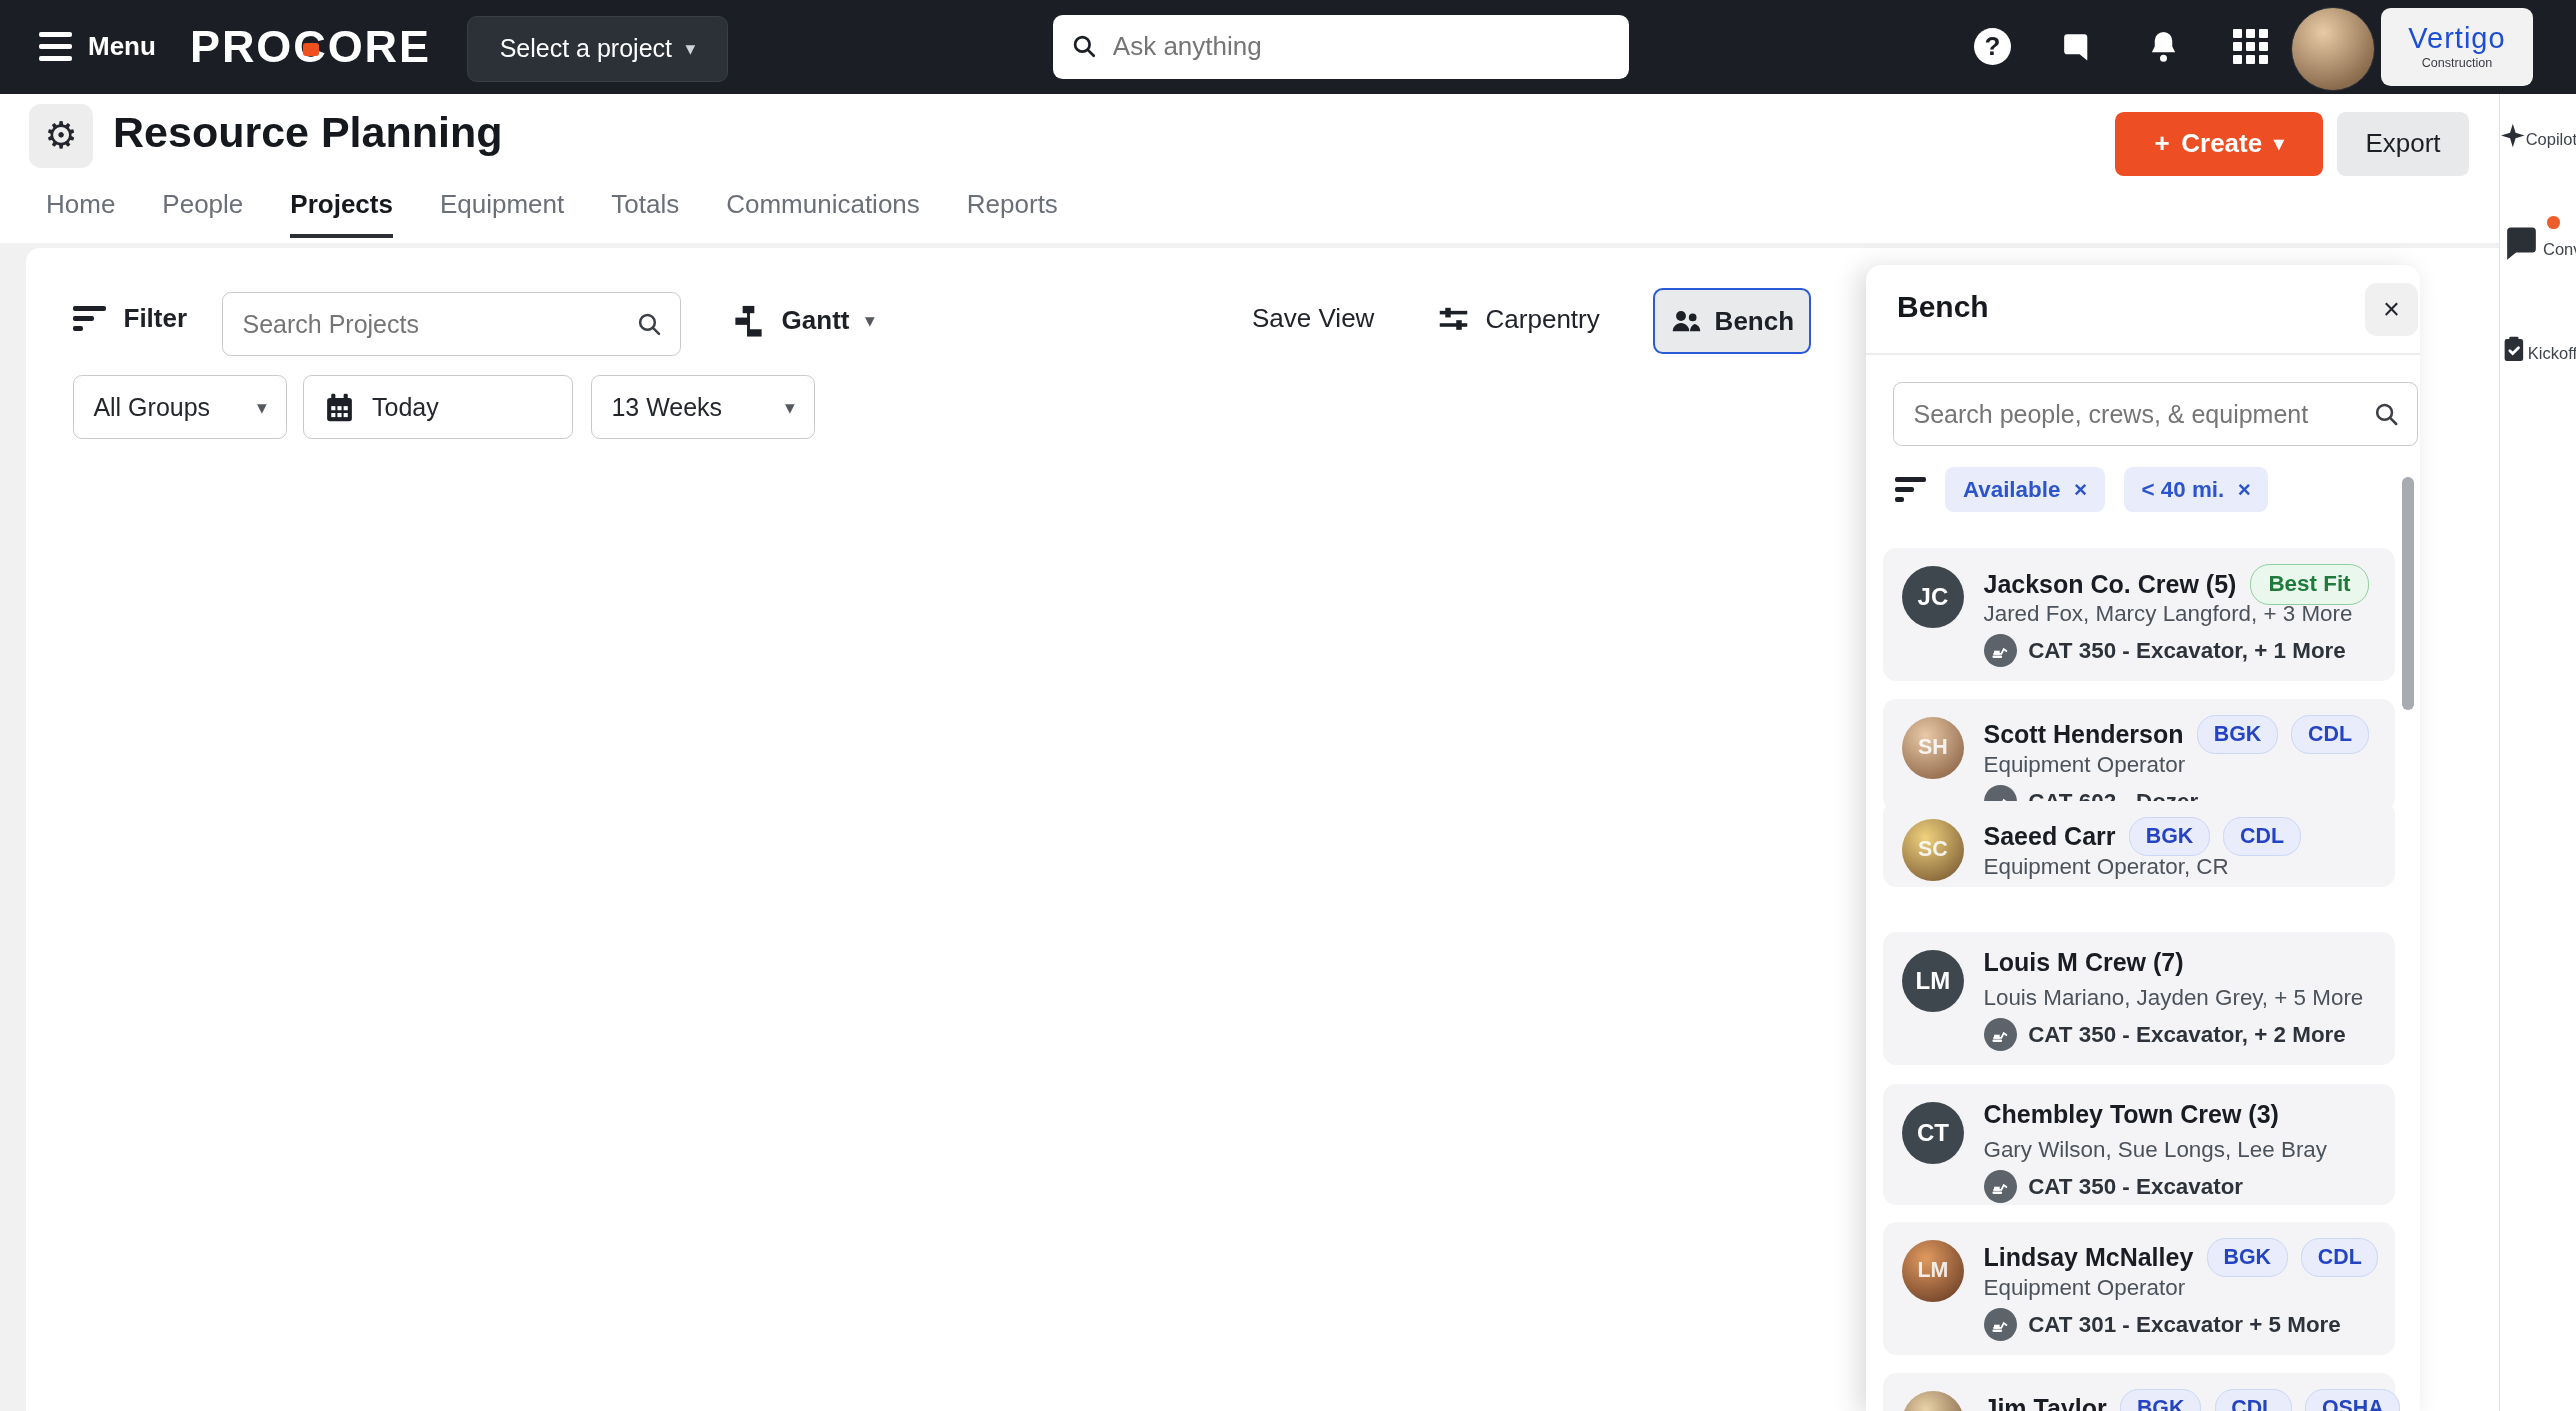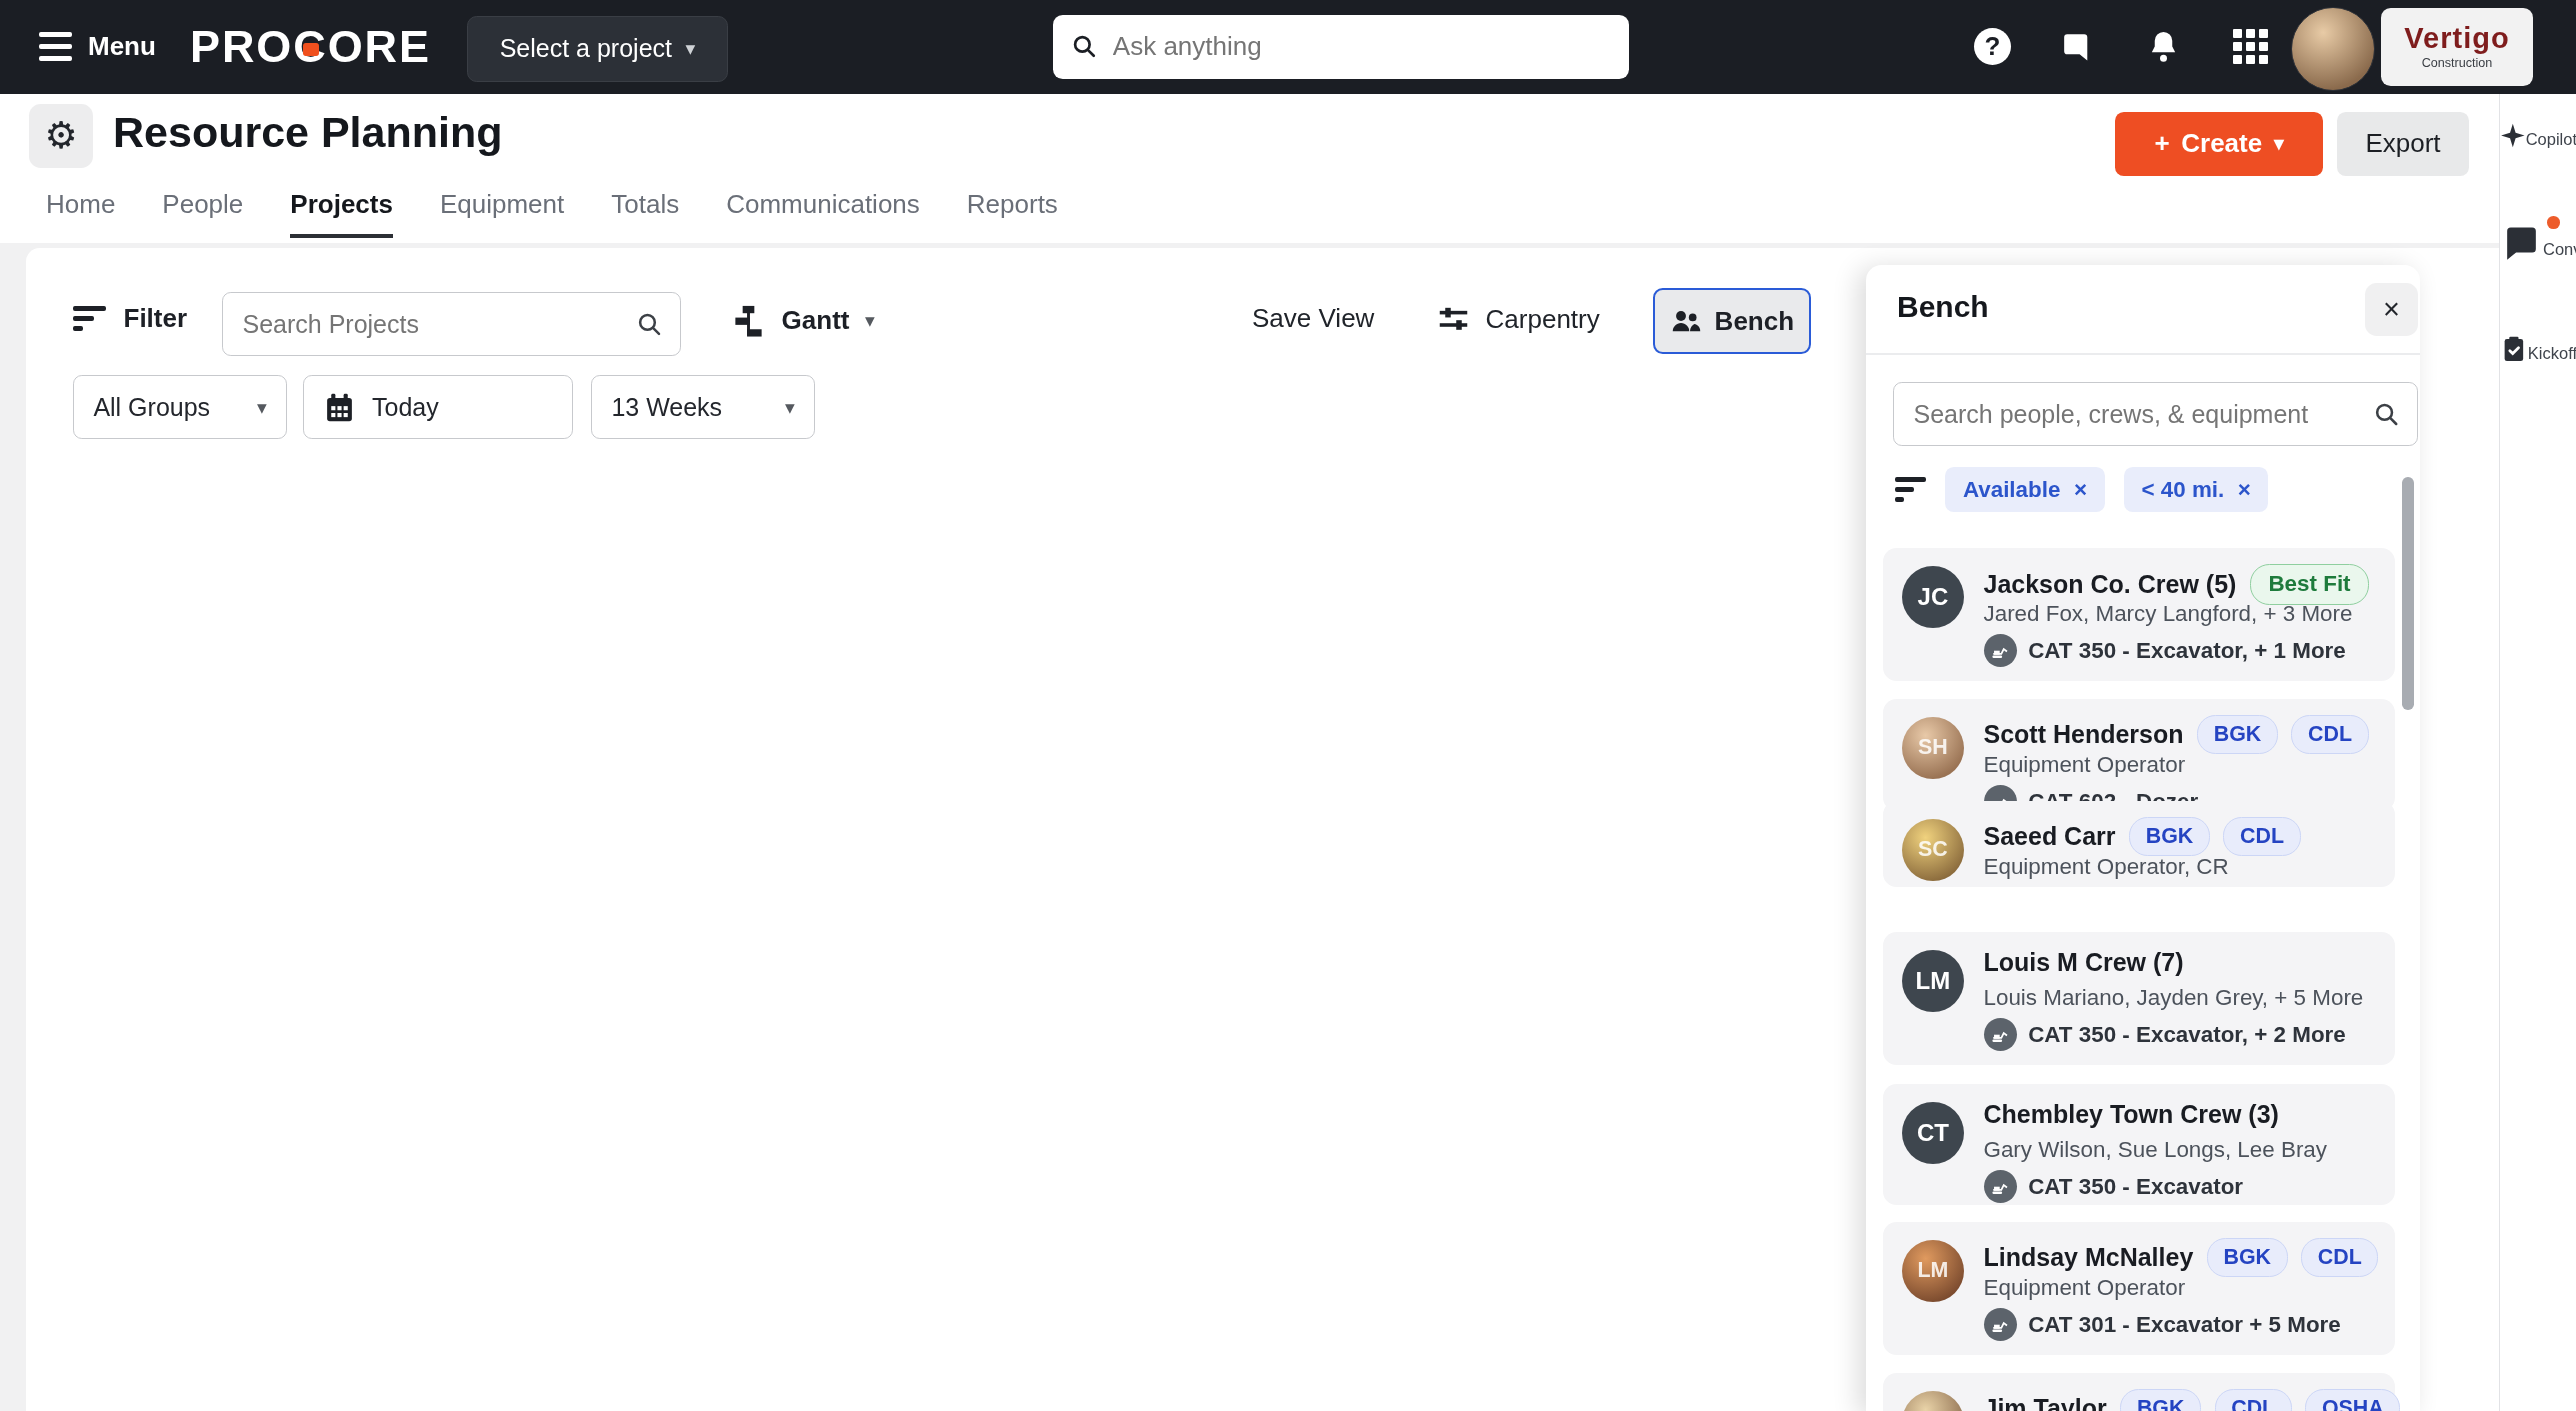--- a/index.html
+++ b/index.html
@@ -19,21 +19,21 @@
   .ask{position:absolute;left:1053px;top:14.6px;width:576px;height:64px;background:#fff;border-radius:9.7px;display:flex;align-items:center;padding:0 19.4px;box-sizing:border-box;gap:13.6px;}
   .ask input{border:none;outline:none;font-size:26px;color:#20242a;width:100%;font-family:inherit;background:transparent;}
   .tb-ic{position:absolute;top:25px;width:43px;height:43px;color:#fff;display:flex;align-items:center;justify-content:center;}
   .qmark{width:37px;height:37px;border-radius:50%;background:#fff;color:#1b1e24;font-weight:bold;font-size:26px;display:flex;align-items:center;justify-content:center;}
   .gridic{display:grid;grid-template-columns:repeat(3,8.8px);grid-template-rows:repeat(3,8.8px);gap:3.9px;}
   .gridic span{background:#fff;border-radius:1px;}
   .avatar-top{position:absolute;left:2291px;top:6.8px;width:82px;height:82px;border-radius:50%;
       background:radial-gradient(circle at 38% 30%, #e8cba6, #8a6a4c 75%);border:1.9px solid #2c3037;}
   .vertigo{position:absolute;left:2381px;top:7.8px;width:152px;height:78px;background:#f2f2f2;border-radius:9.7px;
       display:flex;flex-direction:column;align-items:center;justify-content:center;line-height:1;}
-  .vertigo .v1{font-size:29px;font-weight:bold;color:#7f1d1d;letter-spacing:1px;}
+  .vertigo .v1{font-size:29px;font-weight:normal;color:#1d4ed8;letter-spacing:1px;}
   .vertigo .v2{font-size:12.6px;color:#3a3e44;margin-top:3.9px;}
   
   .pagehead{position:absolute;left:0;top:94px;width:2576px;height:149px;background:#fff;z-index:40;}
   .gearbtn{position:absolute;left:29px;top:9.7px;width:64px;height:64px;background:#ededee;border-radius:11.7px;
       display:flex;align-items:center;justify-content:center;font-size:37px;color:#23262c;}
   .ptitle{position:absolute;left:113px;top:13.6px;font-size:43px;font-weight:bold;color:#15181d;}
   .createbtn{position:absolute;left:2115px;top:17.5px;width:208px;height:64px;background:#ee4e23;border-radius:8.8px;color:#fff;
       font-size:26px;font-weight:bold;display:flex;align-items:center;justify-content:center;gap:11.7px;}
   .exportbtn{position:absolute;left:2337px;top:17.5px;width:132px;height:64px;background:#e8e9ea;border-radius:8.8px;color:#1c1f24;
       font-size:26px;display:flex;align-items:center;justify-content:center;}

